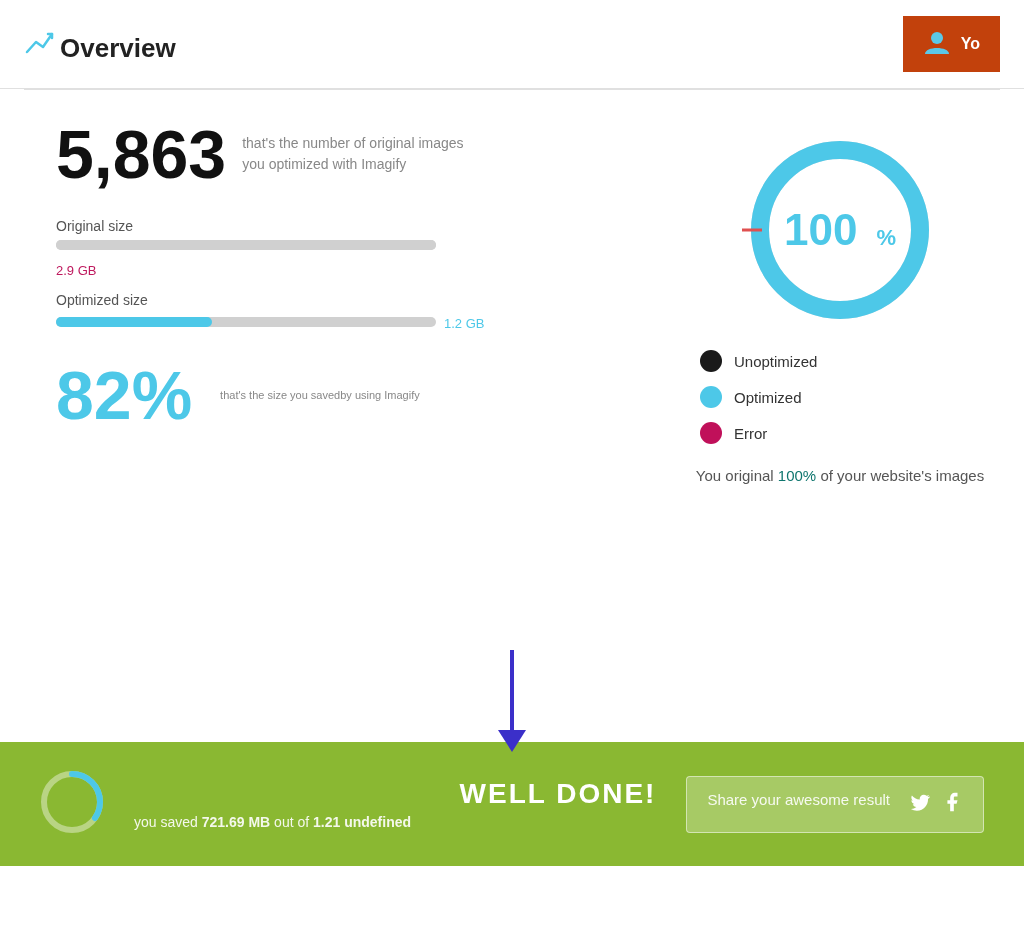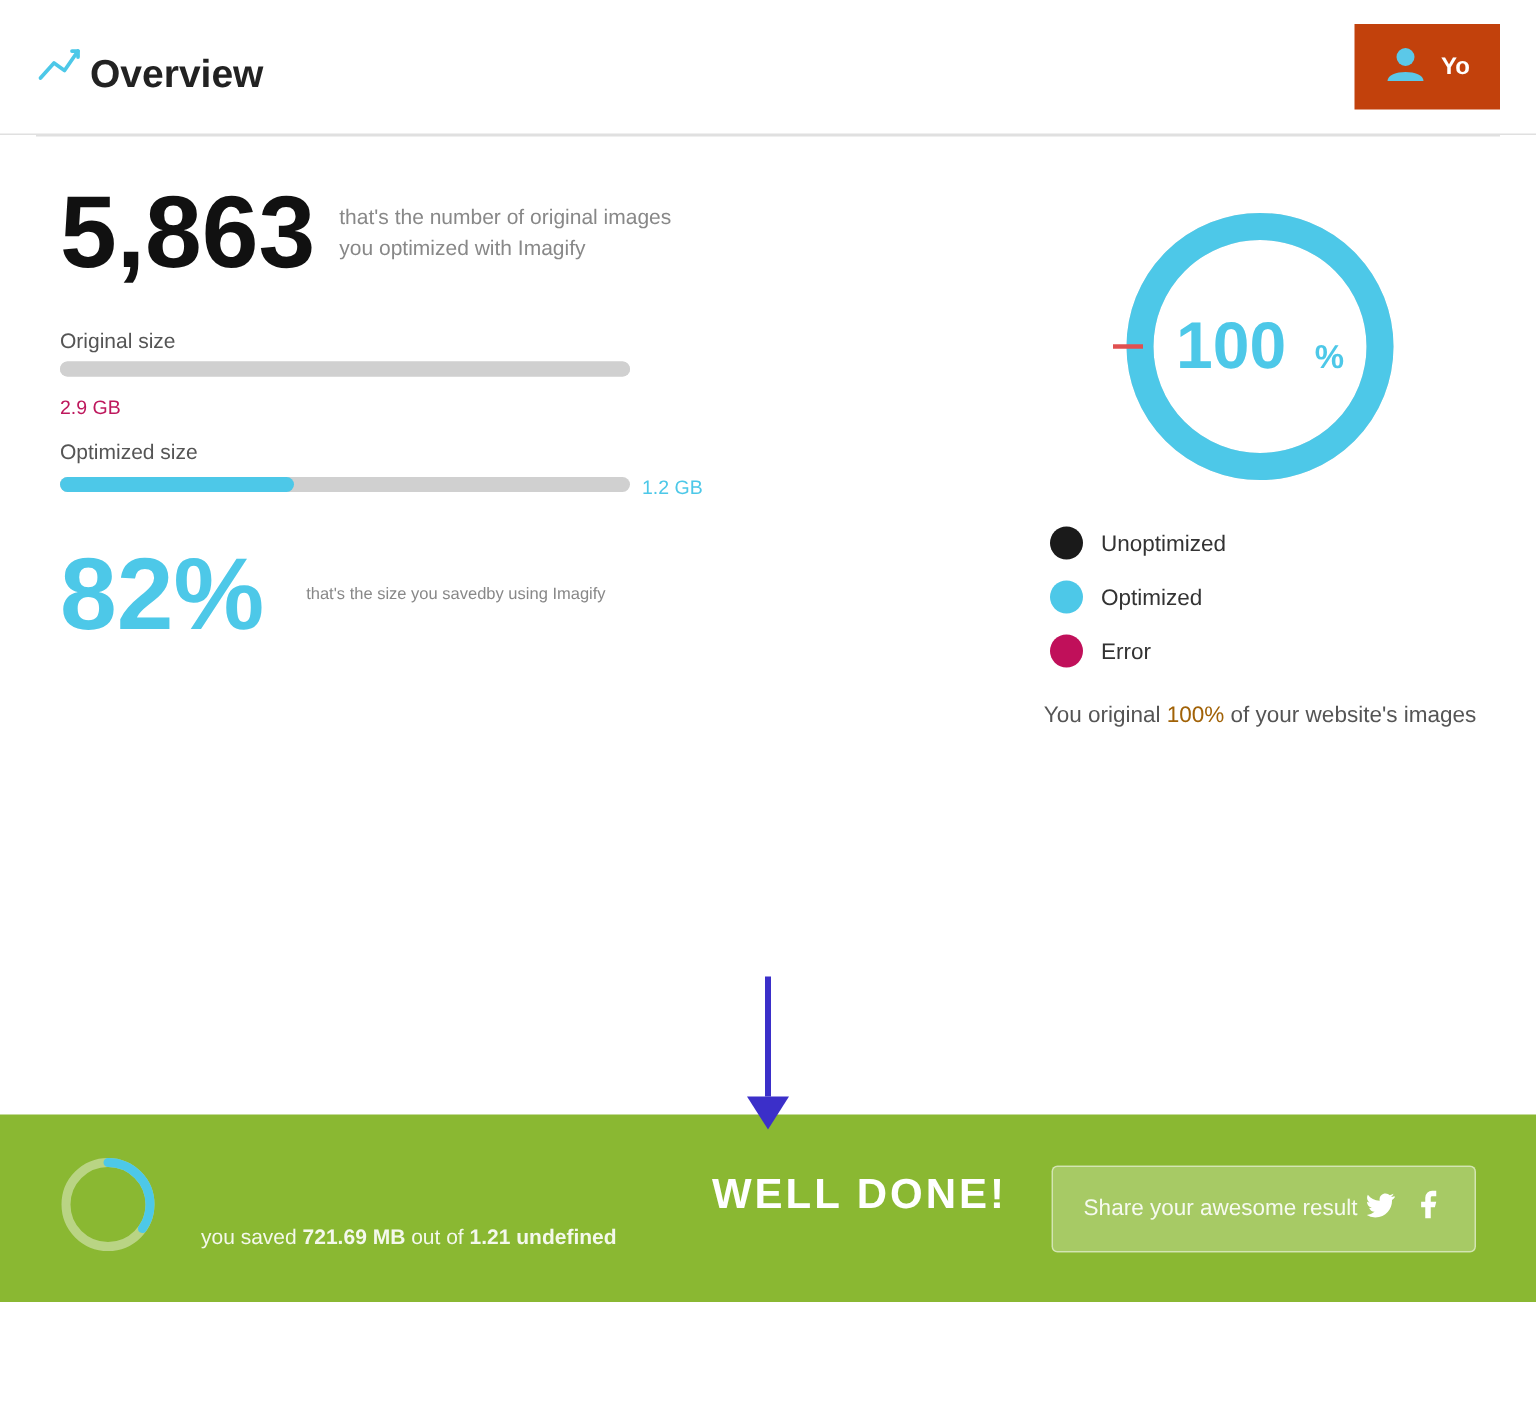--- a/index.html
+++ b/index.html
@@ -51,21 +51,21 @@
     
     .divider {
       border: none;
       border-top: 1px solid #e0e0e0;
       margin: 0 24px;
     }
 
     
     .main-content {
       display: flex;
-      padding: 30px 24px 30px 40px;
+      padding: 30px 24px 30px 56px;
       gap: 40px;
       min-height: 560px;
     }
 
     
     .left-panel {
       flex: 1;
       display: flex;
       flex-direction: column;
       gap: 30px;
@@ -222,21 +222,21 @@
     .dot-pink { background: #c0105a; }
 
     
     .summary-text {
       font-size: 15px;
       color: #555;
       text-align: center;
       line-height: 1.6;
     }
     .summary-text .highlight {
-      color: #a16207;
+      color: #0f766e;
       text-align: center;
     }
 
     
     .arrow-container {
       display: flex;
       justify-content: center;
       margin-bottom: -10px;
       position: relative;
       z-index: 10;
@@ -297,22 +297,21 @@
     .well-done-subtitle strong {
       font-weight: 700;
     }
 
     .share-button {
       background: rgba(255,255,255,0.25);
       border: 1px solid rgba(255,255,255,0.5);
       border-radius: 4px;
       padding: 14px 20px;
       display: flex;
-      align-items: center;
-      gap: 4px;
+      gap: 19px;
       cursor: pointer;
       flex-shrink: 0;
     }
     .share-label {
       color: rgba(255,255,255,0.9);
       font-size: 15px;
       white-space: nowrap;
     }
     .share-icons {
       display: flex;

